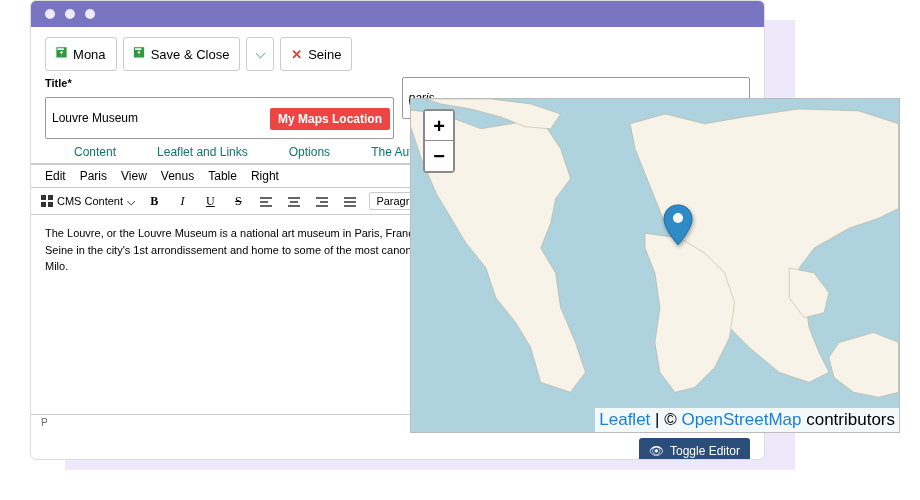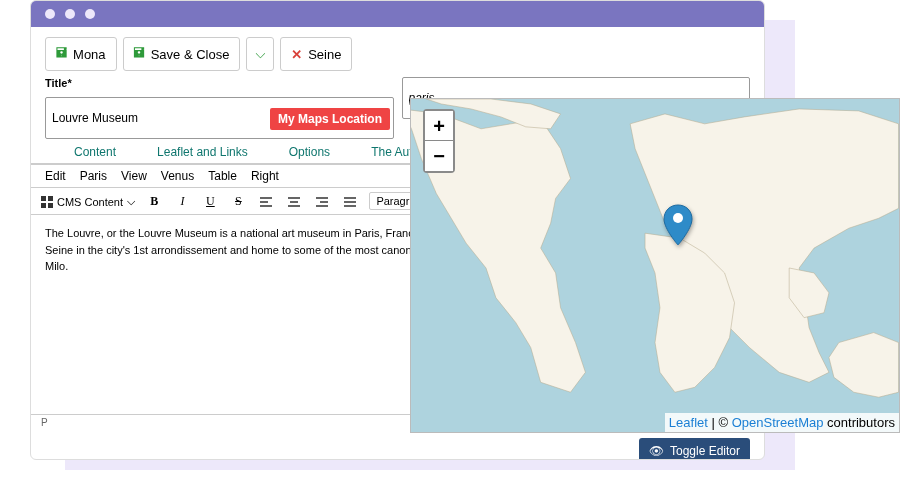--- a/index.html
+++ b/index.html
@@ -117,21 +117,21 @@
     .editor-toolbar {
       display: flex;
       align-items: center;
       gap: 10px;
       padding: 4px 10px;
       border-top: 1px solid #ccc;
       border-bottom: 1px solid #ccc;
       font-size: 12px;
     }
     .cms-chip {
-      display: inline-flex; align-items: flex-end; gap: 4px;
+      display: inline-flex; align-items: center; gap: 4px;
       font-size: 11px;
     }
     .cms-chip .jicon { width:12px; height:12px; display:inline-block; }
     .ed-btn { width: 18px; text-align: center; cursor: pointer; font-family: serif; }
     .ed-btn.b { font-weight: bold; }
     .ed-btn.i { font-style: italic; }
     .ed-btn.u { text-decoration: underline; }
     .ed-btn.s { text-decoration: line-through; }
     .align-btn svg { width: 14px; height: 14px; vertical-align: middle; }
     .dropdown {
@@ -201,21 +201,21 @@
     .marker {
       position: absolute;
       left: 252px; top: 105px;
       z-index: 3;
     }
     .marker svg { width: 30px; height: 42px; filter: drop-shadow(1px 2px 2px rgba(0,0,0,0.35)); }
     .attribution {
       position: absolute;
       right: 0; bottom: 0;
       background: rgba(255,255,255,0.85);
-      font-size: 13px;
+      font-size: 17px;
       padding: 2px 4px;
       z-index: 4;
     }
     .attribution .link { color: #1b7fd4; }
   </style>
 </head>
 <body>
 
 <div class="shadow-bg"></div>
 

